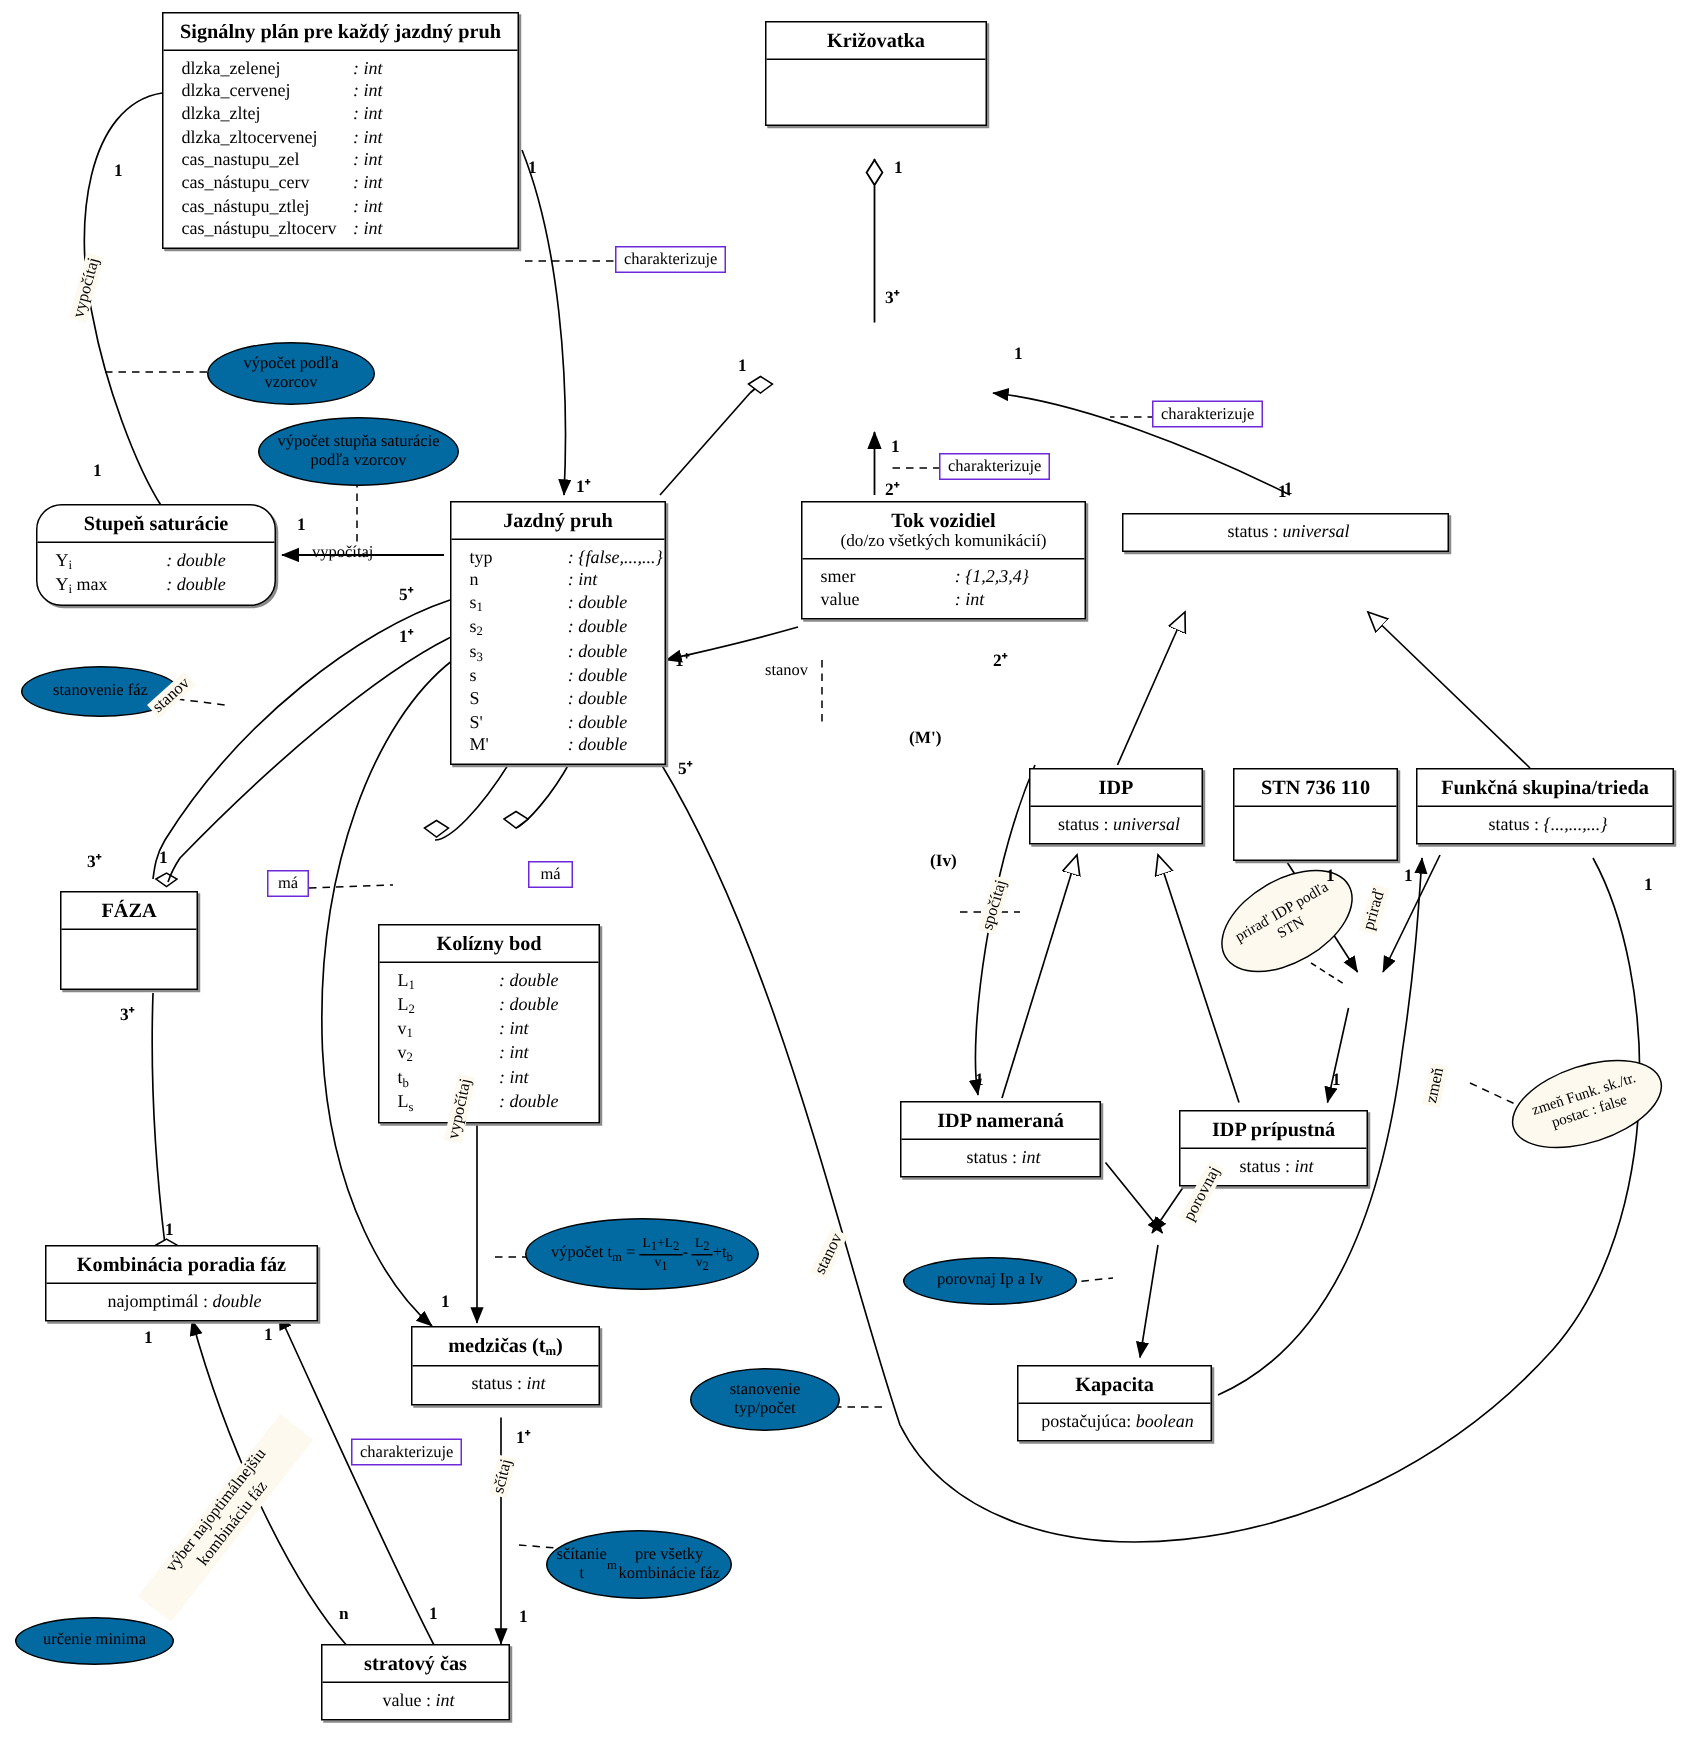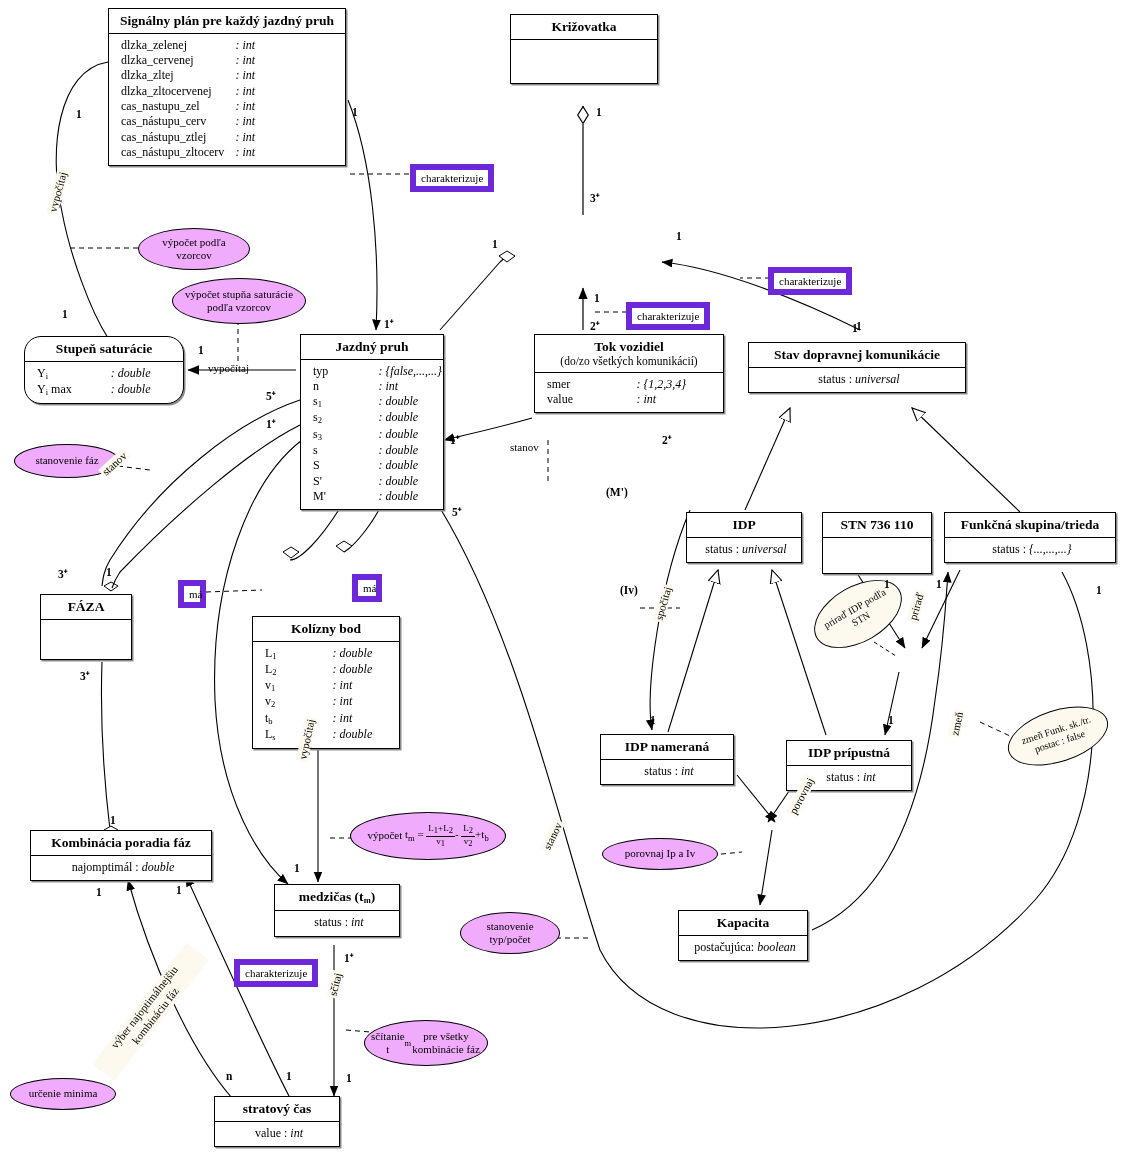--- a/index.html
+++ b/index.html
@@ -61,40 +61,41 @@
   .attr.row .nm { width: 52%; }
   .attr.row .ty { width: 48%; }
   .sub2 { font-size: 8.5px; vertical-align: -0.28em; }
 
   
   .note {
     position: absolute;
     box-sizing: border-box;
     border: 1px solid #000;
     border-radius: 50%;
-    background: #f0abfc;
+    background: #0369a1;
     display: flex;
     align-items: center;
     justify-content: center;
     text-align: center;
     font-size: 11px;
     line-height: 1.2;
     color: #000;
     padding: 2px 6px;
   }
   .note.small { font-size: 10px; }
 
   
   .rnote {
     position: absolute;
     box-sizing: border-box;
-    border: 6px solid #6d28d9;
+    border: 1px solid #6d28d9;
     background: #fff;
     font-size: 11px;
     color: #000;
+    text-align: center;
     padding: 2px 5px;
     white-space: nowrap;
   }
 
   
   .elabel {
     position: absolute;
     font-size: 11px;
     color: #000;
     white-space: nowrap;
@@ -357,21 +358,20 @@
           <span class="ty">: {1,2,3,4}</span>
         </div>
       <div class="attr row">
           <span class="nm">value</span>
           <span class="ty">: int</span>
         </div>
     </div>
   </div>
 
   <div class="uml" style="left:748px; top:342px; width:218px;">
-    <div class="title">Stav dopravnej komunikácie</div>
     <div class="attrs center">
       <div class="attr">status : <span class="ty">universal</span></div>
     </div>
   </div>
 
   <div class="uml" style="left:686px; top:512px; width:116px;">
     <div class="title">IDP</div>
     <div class="attrs center">
       <div class="attr">status : <span class="ty">universal</span></div>
     </div>
@@ -497,21 +497,21 @@
   <div class="elabel plain" style="left:508px; top:441px;">stanov</div>
   <div class="elabel" style="left:540px; top:848px; transform:rotate(-64deg); transform-origin:left top;">stanov</div>
   <div class="elabel" style="left:652px; top:620px; transform:rotate(-74deg); transform-origin:left top;">spočítaj</div>
   <div class="elabel" style="left:906px; top:620px; transform:rotate(-74deg); transform-origin:left top;">priraď</div>
   <div class="elabel" style="left:948px; top:736px; transform:rotate(-78deg); transform-origin:left top;">zmeň</div>
   <div class="elabel" style="left:786px; top:812px; transform:rotate(-62deg); transform-origin:left top;">porovnaj</div>
   <div class="elabel" style="left:326px; top:996px; transform:rotate(-76deg); transform-origin:left top;">sčítaj</div>
   <div class="elabel" style="left:92px; top:1064px; width:150px; text-align:center; white-space:normal; transform:rotate(-52deg); transform-origin:left top; line-height:1.25;">výber najoptimálnejšiu kombináciu fáz</div>
 
   <div class="annot" style="left:606px; top:486px;">(M')</div>
-  <div class="annot" style="left:620px; top:568px;margin-top:16px;">(Iv)</div>
+  <div class="annot" style="left:620px; top:568px;">(Iv)</div>
 
   <div class="mult" style="left:76px; top:108px;">1</div>
   <div class="mult" style="left:352px; top:106px;">1</div>
   <div class="mult" style="left:62px; top:308px;">1</div>
   <div class="mult" style="left:198px; top:344px;">1</div>
   <div class="mult" style="left:596px; top:106px;">1</div>
   <div class="mult" style="left:590px; top:190px;">3⁺</div>
   <div class="mult" style="left:492px; top:238px;">1</div>
   <div class="mult" style="left:676px; top:230px;">1</div>
   <div class="mult" style="left:594px; top:292px;">1</div>

